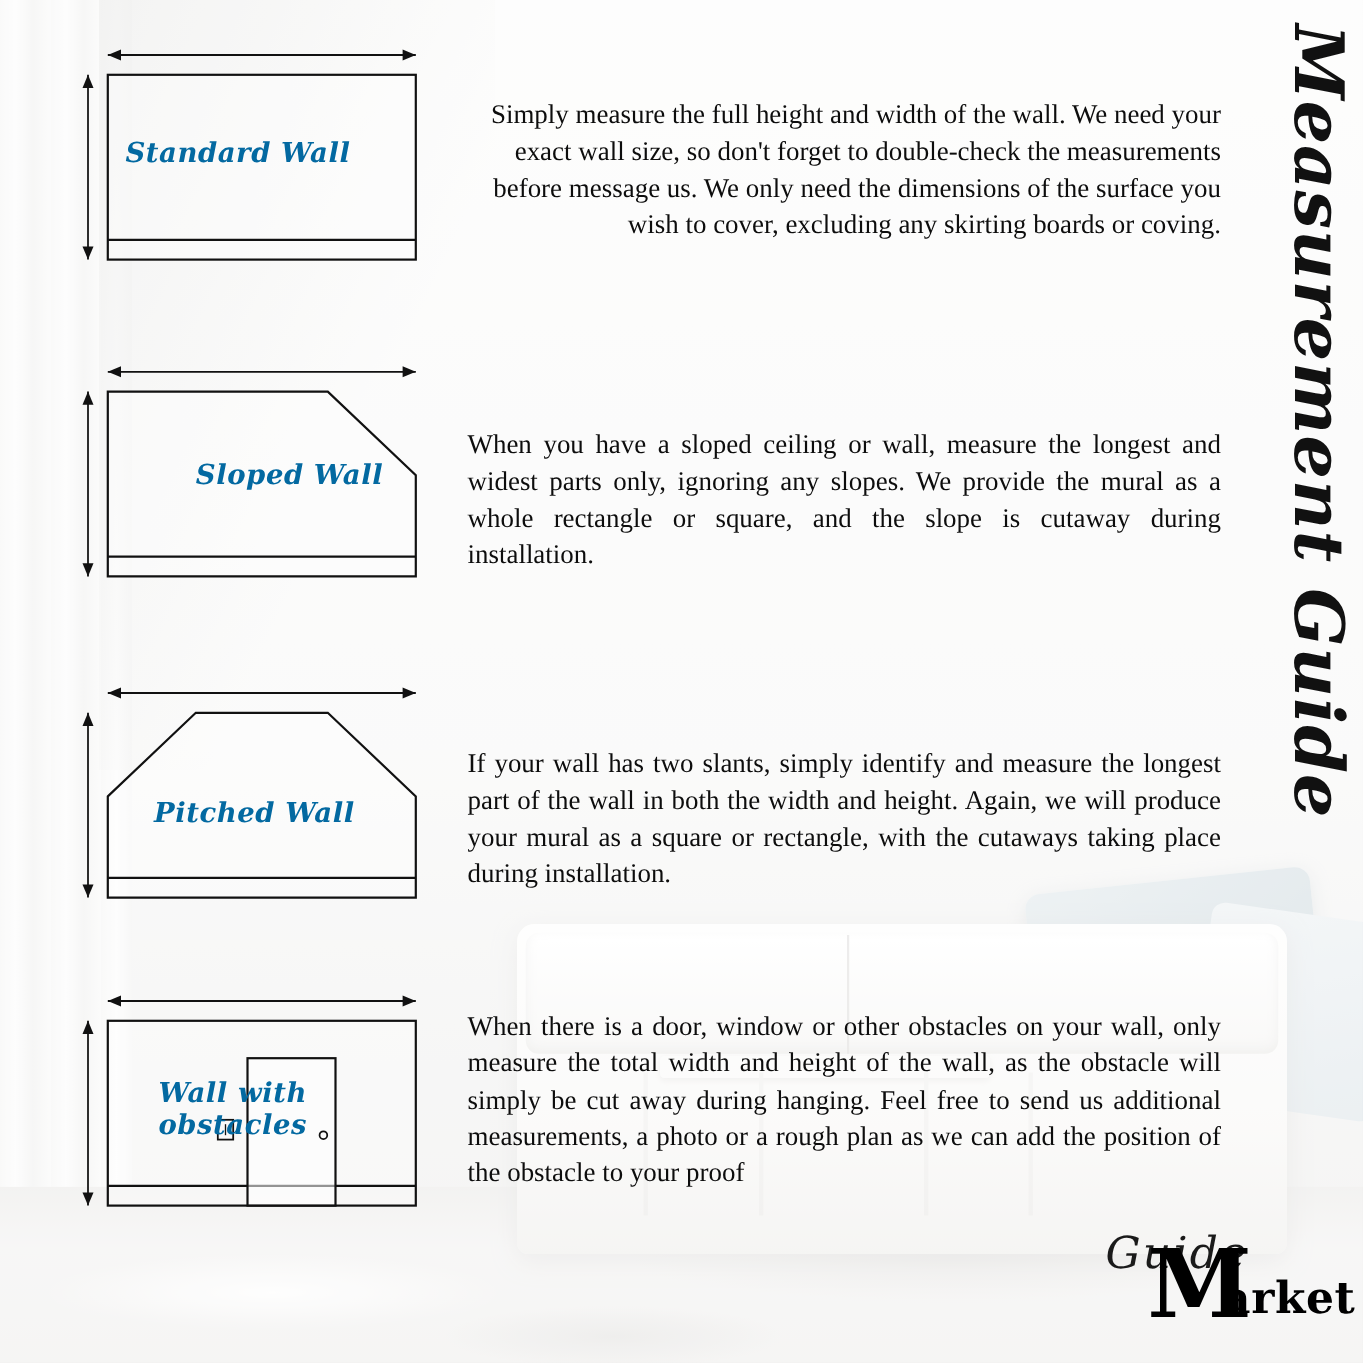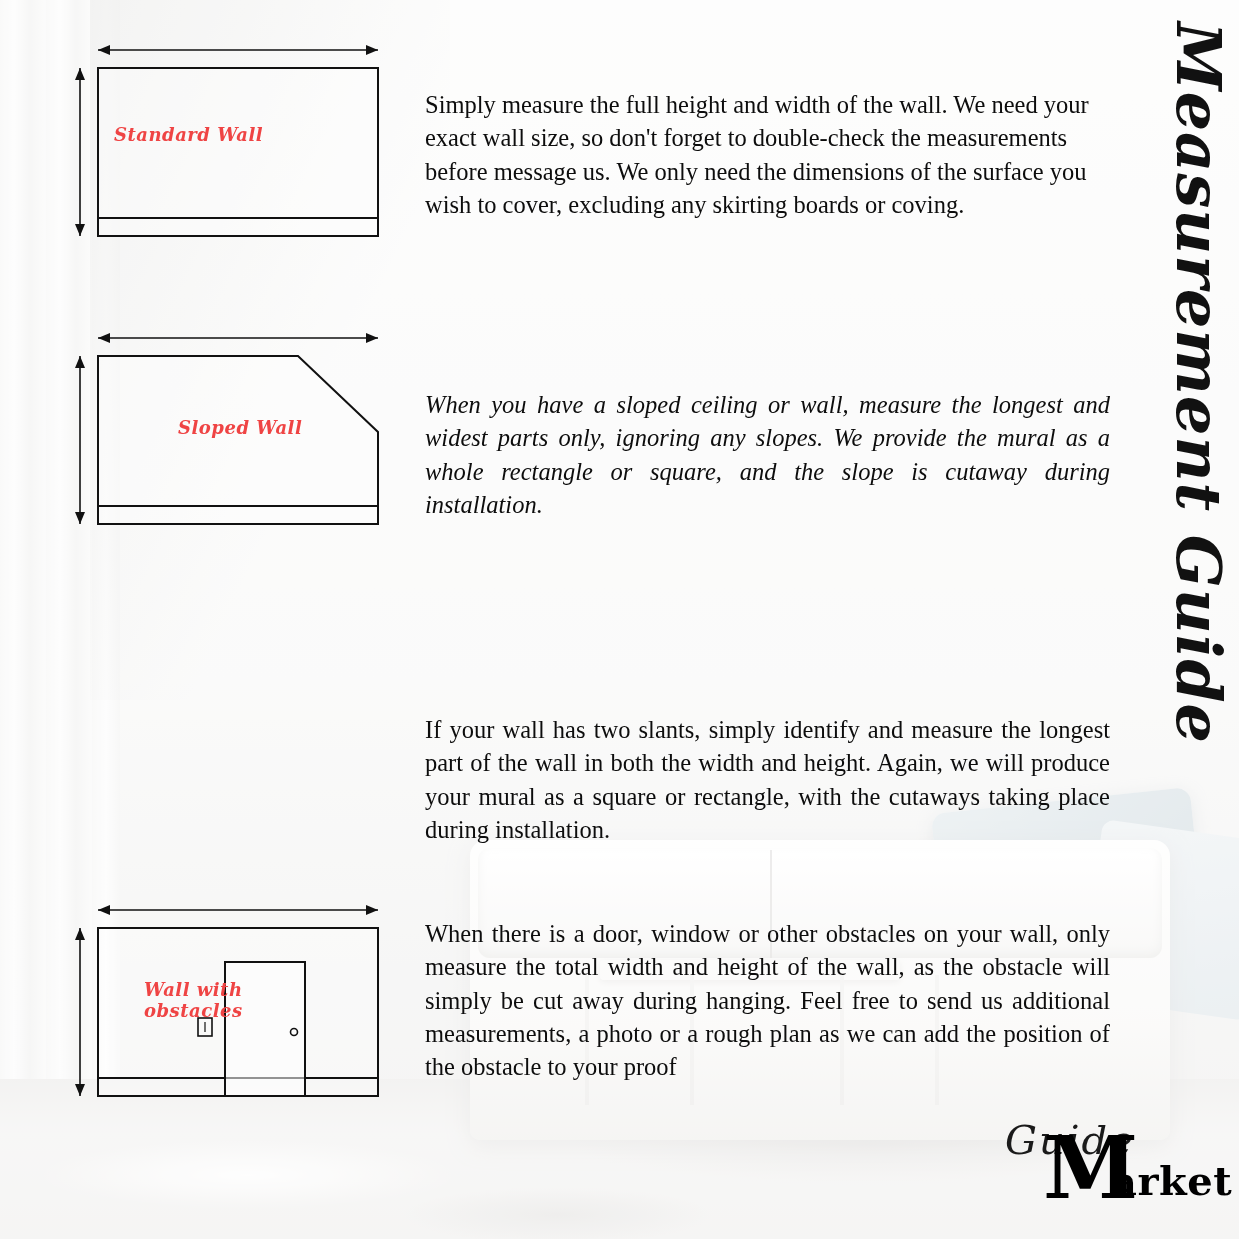--- a/index.html
+++ b/index.html
@@ -145,22 +145,22 @@
     position: absolute;
     left: 70px;
     width: 330px;
   }
   .diagram svg { display: block; overflow: visible; }
   .shape-label {
     position: absolute;
     font-family: "DejaVu Serif", serif;
     font-style: italic;
     font-weight: 700;
-    font-size: 18px;
-    color: #ef4444;
+    font-size: 25px;
+    color: #0369a1;
     letter-spacing: .5px;
     line-height: 1.15;
     white-space: pre-line;
   }
 
   .paragraph {
     position: absolute;
     left: 425px;
     width: 685px;
     font-family: "Liberation Serif", serif;
@@ -245,44 +245,58 @@
           <line x1="10" y1="28" x2="10" y2="196" stroke="#111" stroke-width="1.6"></line>
           <path d="M10 28 L5 40 L15 40 Z" fill="#111"></path>
           <path d="M10 196 L5 184 L15 184 Z" fill="#111"></path>
 
           <rect x="28" y="28" width="280" height="168" fill="rgba(255,255,255,0.35)" stroke="#111" stroke-width="2"></rect>
 
           <line x1="28" y1="178" x2="308" y2="178" stroke="#111" stroke-width="2"></line>
         </svg>
         <div class="shape-label" style="left:44px; top:85px;">Standard Wall</div>
       </div>
-      <div class="paragraph left" style="top:48px;">Simply measure the full height and width of the wall. We need your exact wall size, so don't forget to double-check the measurements before
+      <div class="paragraph left" style="top:48px;text-align:right;">Simply measure the full height and width of the wall. We need your exact wall size, so don't forget to double-check the measurements before
 message us. We only need the dimensions of the surface you wish to cover, excluding any skirting boards or coving.</div>
     </div>
 
     <div class="row" style="top:328px;height:230px;">
       <div class="diagram" style="top:0;">
         <svg width="330" height="230" viewBox="0 0 330 230">
           <line x1="28" y1="10" x2="308" y2="10" stroke="#111" stroke-width="1.6"></line>
           <path d="M28 10 L40 5 L40 15 Z" fill="#111"></path>
           <path d="M308 10 L296 5 L296 15 Z" fill="#111"></path>
           <line x1="10" y1="28" x2="10" y2="196" stroke="#111" stroke-width="1.6"></line>
           <path d="M10 28 L5 40 L15 40 Z" fill="#111"></path>
           <path d="M10 196 L5 184 L15 184 Z" fill="#111"></path>
 
           <path d="M28 28 L228 28 L308 104 L308 196 L28 196 Z" fill="rgba(255,255,255,0.35)" stroke="#111" stroke-width="2"></path>
           <line x1="28" y1="178" x2="308" y2="178" stroke="#111" stroke-width="2"></line>
         </svg>
         <div class="shape-label" style="left:72px; top:90px;margin-left:36px;">Sloped Wall</div>
       </div>
-      <div class="paragraph" style="top:60px;font-style:italic;">When you have a sloped ceiling or wall, measure the longest and widest parts only, ignoring any slopes. We provide the mural as a whole rectangle or square, and the slope is cutaway during installation.</div>
+      <div class="paragraph" style="top:60px;">When you have a sloped ceiling or wall, measure the longest and widest parts only, ignoring any slopes. We provide the mural as a whole rectangle or square, and the slope is cutaway during installation.</div>
     </div>
 
     <div class="row" style="top:620px;height:225px;">
-      <div class="paragraph" style="top:58px;margin-top:35px;">If your wall has two slants, simply identify and measure the longest part of the wall in both the width and height. Again, we will produce your mural as a square or rectangle, with the cutaways taking place during installation.</div>
+      <div class="diagram" style="top:0;">
+        <svg width="330" height="225" viewBox="0 0 330 225">
+          <line x1="28" y1="10" x2="308" y2="10" stroke="#111" stroke-width="1.6"></line>
+          <path d="M28 10 L40 5 L40 15 Z" fill="#111"></path>
+          <path d="M308 10 L296 5 L296 15 Z" fill="#111"></path>
+          <line x1="10" y1="28" x2="10" y2="196" stroke="#111" stroke-width="1.6"></line>
+          <path d="M10 28 L5 40 L15 40 Z" fill="#111"></path>
+          <path d="M10 196 L5 184 L15 184 Z" fill="#111"></path>
+
+          <path d="M28 104 L108 28 L228 28 L308 104 L308 196 L28 196 Z" fill="rgba(255,255,255,0.35)" stroke="#111" stroke-width="2"></path>
+          <line x1="28" y1="178" x2="308" y2="178" stroke="#111" stroke-width="2"></line>
+        </svg>
+        <div class="shape-label" style="left:70px; top:105px;">Pitched Wall</div>
+      </div>
+      <div class="paragraph" style="top:58px;">If your wall has two slants, simply identify and measure the longest part of the wall in both the width and height. Again, we will produce your mural as a square or rectangle, with the cutaways taking place during installation.</div>
     </div>
 
     <div class="row" style="top:900px;height:230px;">
       <div class="diagram" style="top:0;">
         <svg width="330" height="230" viewBox="0 0 330 230">
           <line x1="28" y1="10" x2="308" y2="10" stroke="#111" stroke-width="1.6"></line>
           <path d="M28 10 L40 5 L40 15 Z" fill="#111"></path>
           <path d="M308 10 L296 5 L296 15 Z" fill="#111"></path>
           <line x1="10" y1="28" x2="10" y2="196" stroke="#111" stroke-width="1.6"></line>
           <path d="M10 28 L5 40 L15 40 Z" fill="#111"></path>

